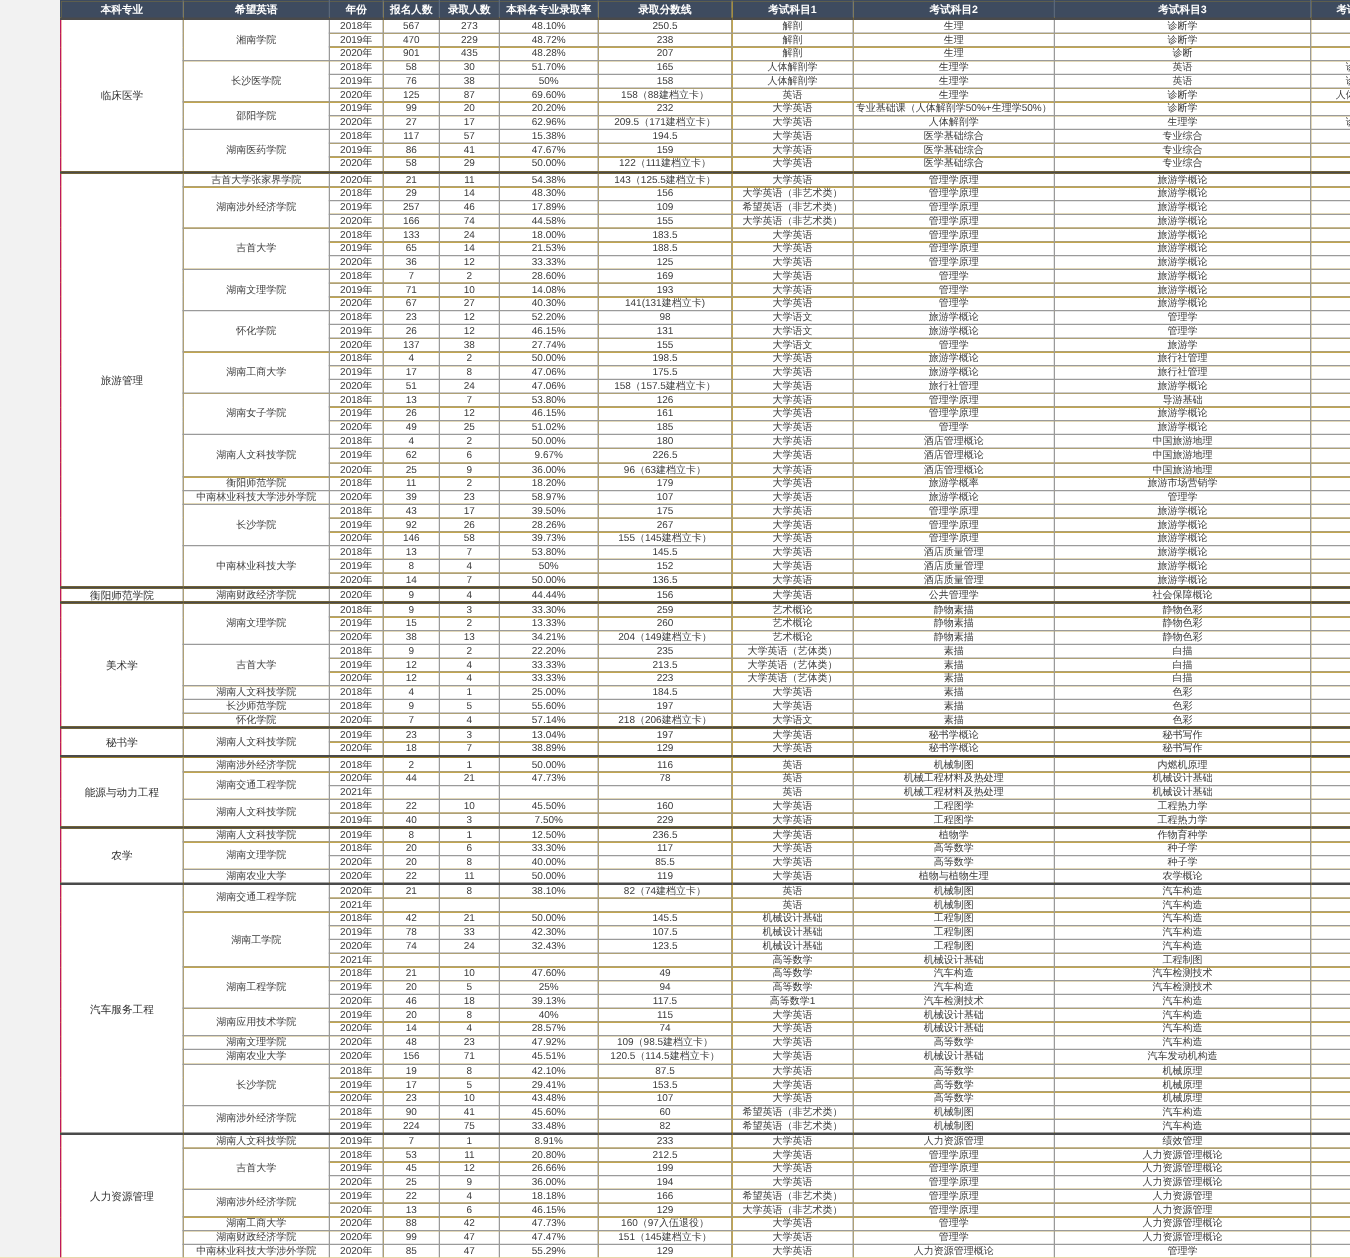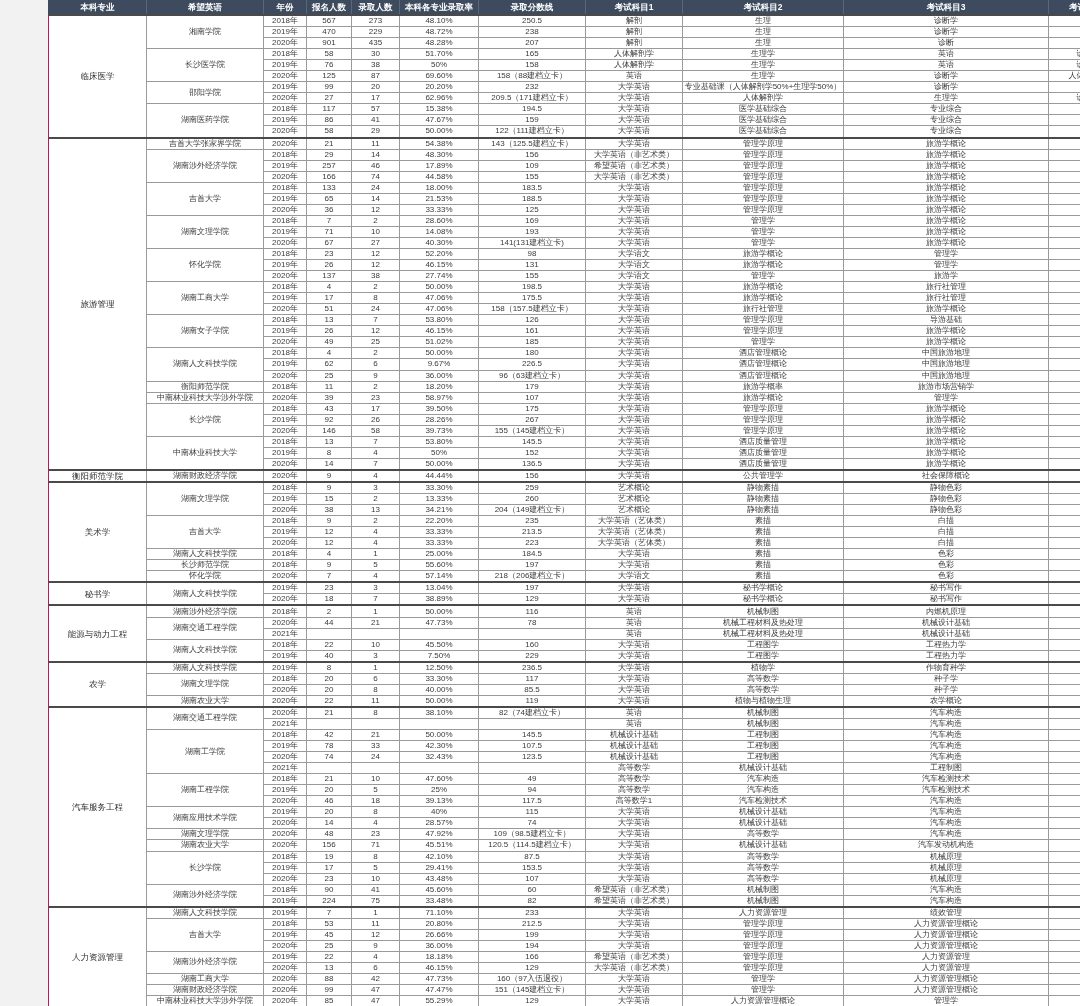--- a/index.html
+++ b/index.html
@@ -978,21 +978,21 @@
           <td>机械制图</td>
           <td>汽车构造</td>
           <td></td>
         </tr>
         <tr class="college-start major-start">
           <td class="major-cell" rowspan="9">人力资源管理</td>
           <td class="college-cell" rowspan="1">湖南人文科技学院</td>
           <td>2019年</td>
           <td>7</td>
           <td>1</td>
-          <td>71.10%</td>
+          <td>8.91%</td>
           <td>233</td>
           <td>大学英语</td>
           <td>人力资源管理</td>
           <td>绩效管理</td>
           <td></td>
         </tr>
         <tr class="college-start">
           <td class="college-cell" rowspan="3">吉首大学</td>
           <td>2018年</td>
           <td>53</td>

